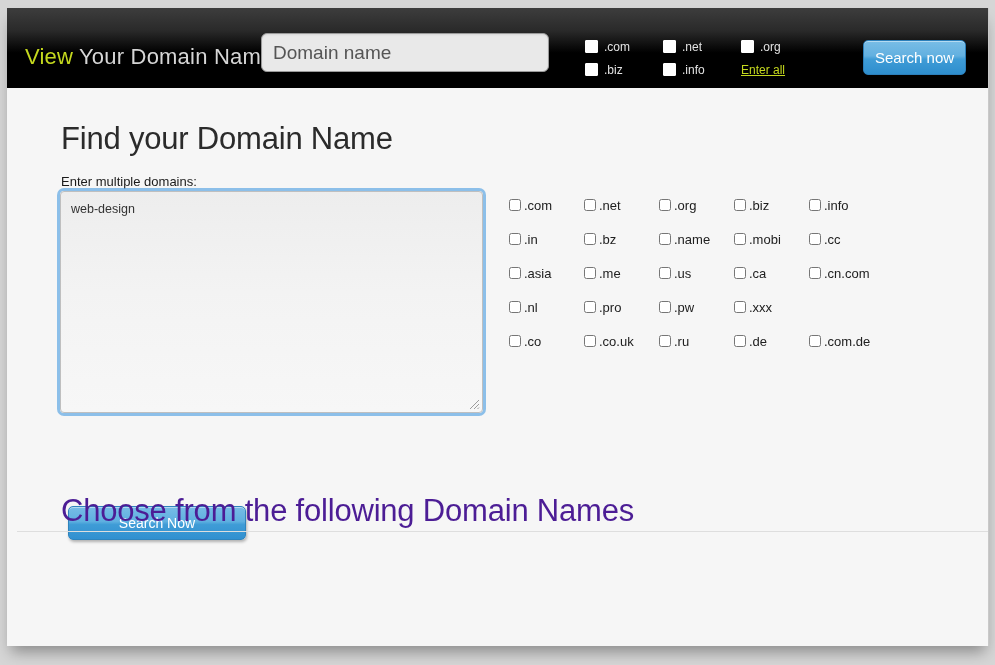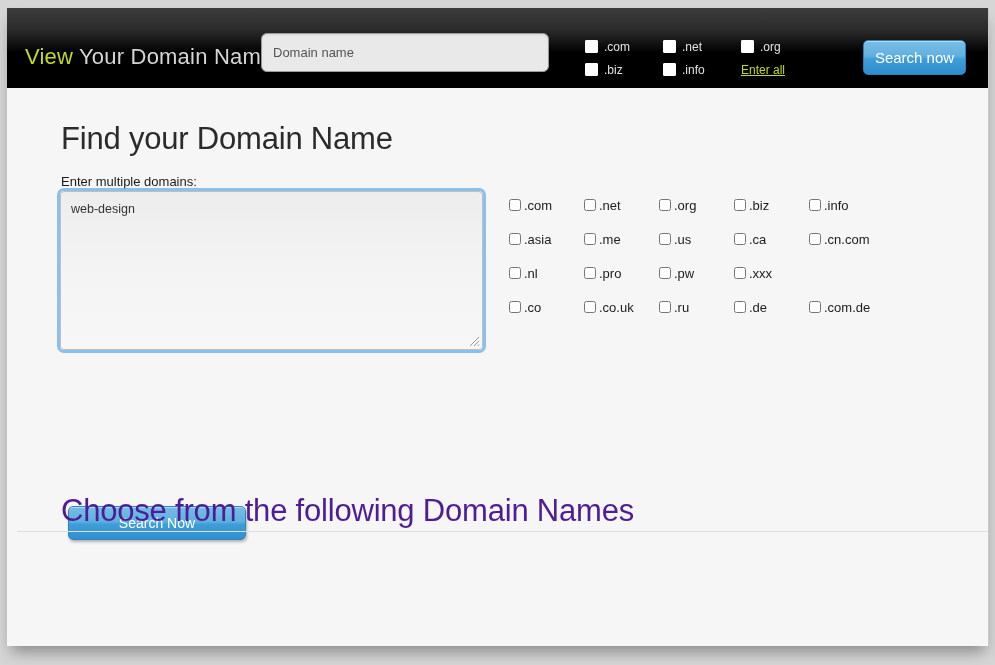--- a/index.html
+++ b/index.html
@@ -56,21 +56,21 @@
     left: 254px;
     top: 25px;
     width: 288px;
     height: 39px;
     box-sizing: border-box;
     background: #e9e9e9;
     border: 1px solid #9a9a9a;
     border-radius: 6px;
     padding: 0 11px;
     font-family: "Liberation Sans", sans-serif;
-    font-size: 13px;
+    font-size: 19px;
     color: #3a3a3a;
     outline: none;
     box-shadow: inset 0 1px 2px rgba(0,0,0,0.08);
   }
   #header-domain-input::placeholder { color: #555; opacity: 1; }
 
   #header-tlds {
     position: absolute;
     left: 578px;
     top: 27px;
@@ -149,21 +149,21 @@
     font-size: 13px;
     font-weight: normal;
     color: #1a1a1a;
   }
 
   #domains-textarea-wrap {
     position: absolute;
     left: 43px;
     top: 103px;
     width: 423px;
-    height: 159px;
+    height: 222px;
     border-radius: 4px;
     background: linear-gradient(to bottom, #ededed 0%, #f3f3f3 45%, #f7f7f7 100%);
     border: 1px solid #bfbfbf;
     box-shadow: 0 0 0 3px rgba(104,172,228,0.75);
     box-sizing: border-box;
   }
   #domains-textarea {
     position: absolute;
     left: 0; top: 0;
     width: 100%;
@@ -332,20 +332,42 @@
             <span>.biz</span>
           </label>
         <label class="tld-item">
             <input type="checkbox" style="">
             <span>.info</span>
           </label>
       </div>
       <div class="tld-row">
         <label class="tld-item">
             <input type="checkbox" style="">
+            <span>.in</span>
+          </label>
+        <label class="tld-item">
+            <input type="checkbox" style="">
+            <span>.bz</span>
+          </label>
+        <label class="tld-item">
+            <input type="checkbox" style="">
+            <span>.name</span>
+          </label>
+        <label class="tld-item">
+            <input type="checkbox" style="">
+            <span>.mobi</span>
+          </label>
+        <label class="tld-item">
+            <input type="checkbox" style="">
+            <span>.cc</span>
+          </label>
+      </div>
+      <div class="tld-row">
+        <label class="tld-item">
+            <input type="checkbox" style="">
             <span>.asia</span>
           </label>
         <label class="tld-item">
             <input type="checkbox" style="">
             <span>.me</span>
           </label>
         <label class="tld-item">
             <input type="checkbox" style="">
             <span>.us</span>
           </label>

